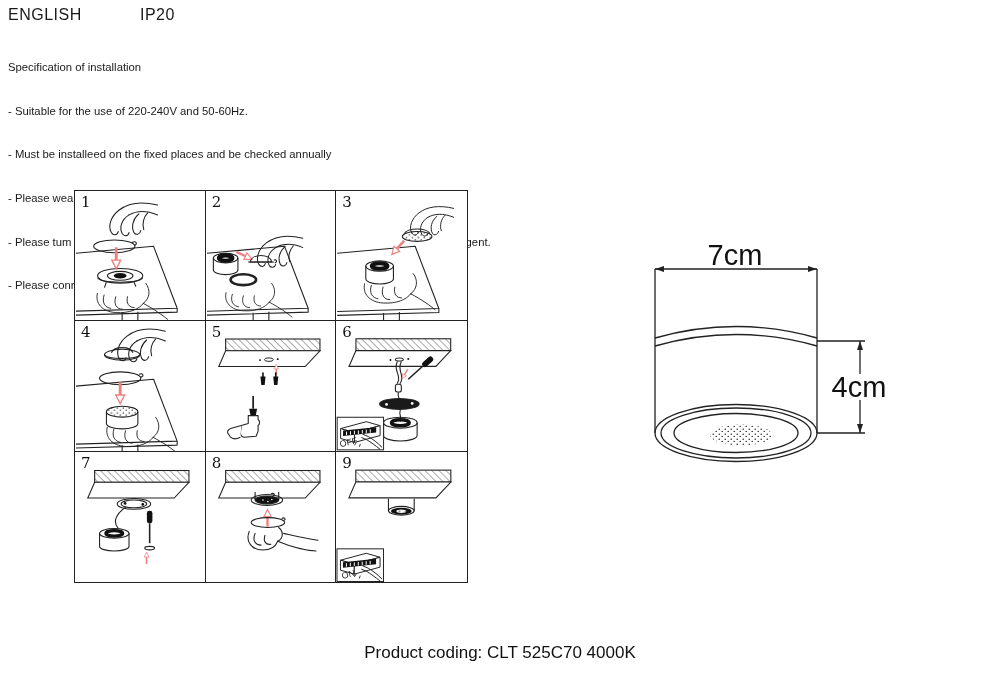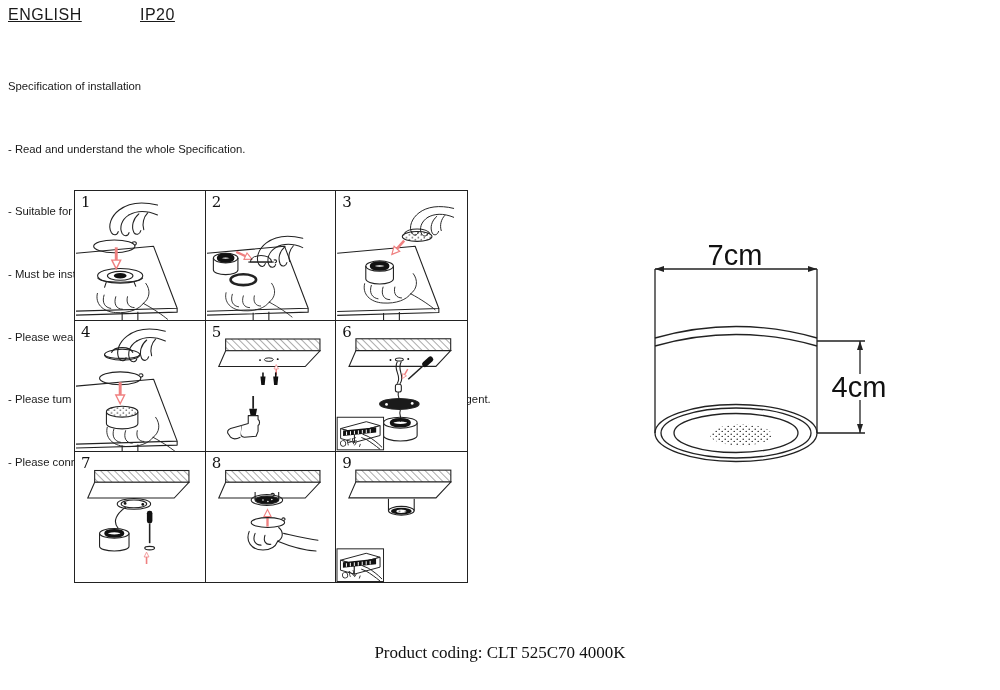--- a/index.html
+++ b/index.html
@@ -1,41 +1,41 @@
 <!DOCTYPE html>
 <html><head>
 <meta charset="utf-8">
 <style>
   html,body{margin:0;padding:0;background:#fff;}
   body{width:1000px;height:690px;position:relative;overflow:hidden;
        font-family:"Liberation Sans",sans-serif;color:#1a1a1a;}
   .abs{position:absolute;}
   
-  .hdr{top:6px;font-size:16px;letter-spacing:.5px;text-decoration:underline;}
+  .hdr{top:6px;font-size:16px;letter-spacing:.5px;}
   .hdr-lang{left:8px;}
   .hdr-ip{left:140px;}
   
   .spec{left:8px;top:31px;font-size:11.3px;line-height:14.55px;white-space:pre;}
-  .spec div{height:14.55px;margin-top:19px;}
+  .spec div{height:14.55px;}
   
   .grid{left:74px;top:190px;width:394px;height:393px;border:1px solid #222;
         box-sizing:border-box;display:grid;grid-template-columns:1fr 1fr 1fr;
         grid-template-rows:1fr 1fr 1fr;background:#fff;}
   .cell{position:relative;border-right:1px solid #222;border-bottom:1px solid #222;}
   .cell:nth-child(3n){border-right:none;}
   .cell:nth-child(n+7){border-bottom:none;}
   .step-num{position:absolute;top:2px;left:6px;font-family:"DejaVu Serif",serif;
             font-size:15px;color:#111;z-index:2;}
   .panel-svg{position:absolute;left:0;top:0;width:100%;height:100%;}
   svg text{font-family:"Liberation Sans",sans-serif;fill:#222;}
   
   .dimfig{left:628px;top:233px;width:276px;height:240px;}
   .dim-label{font-size:29px;fill:#111;}
   
-  .footer{left:0;right:0;top:643px;text-align:center;font-size:17px;color:#111;font-family:Liberation Serif, serif;}
+  .footer{left:0;right:0;top:643px;text-align:center;font-size:17px;color:#111;}
 </style>
 </head>
 <body>
 
 <svg width="0" height="0" style="position:absolute" aria-hidden="true">
   <defs>
     <pattern id="hatch" width="5" height="5" patternUnits="userSpaceOnUse" patternTransform="rotate(-45)">
       <line x1="0" y1="0" x2="0" y2="5" stroke="#555" stroke-width="1"></line>
     </pattern>
     <pattern id="speck" width="6" height="5" patternUnits="userSpaceOnUse">
@@ -91,21 +91,20 @@
       <path d="M20,26 L18,29 M24,27.5 L23,30.5" stroke="#222" stroke-width="0.9" fill="none"></path>
     </g>
   </defs>
 </svg>
 
 <div class="abs hdr hdr-lang">ENGLISH</div>
 <div class="abs hdr hdr-ip">IP20</div>
 
 <div class="abs spec">
   <div>Specification of installation</div>
-  <div>- Read and understand the whole Specification.</div>
   <div>- Suitable for the use of 220-240V and 50-60Hz.</div>
   <div>- Must be installeed on the fixed places and be checked annually</div>
   <div>- Please wear gloves as installment and avoid rot on the surface of plaetng.</div>
   <div>- Please tum off the lighitng source by soft cloth as cleaning prohibited to use of rotted detergent.</div>
   <div>- Please connect with the local sales service center when there are any abnomality.</div>
 </div>
 
 <div class="abs grid">
 
   <div class="cell">

